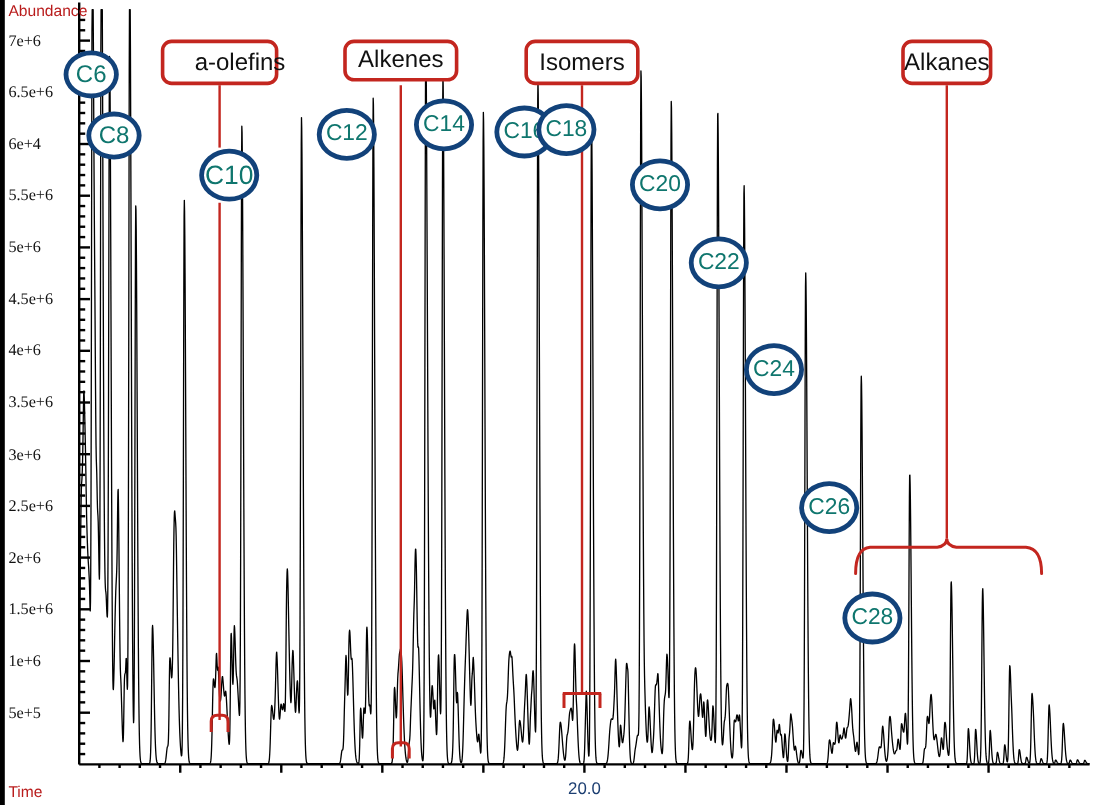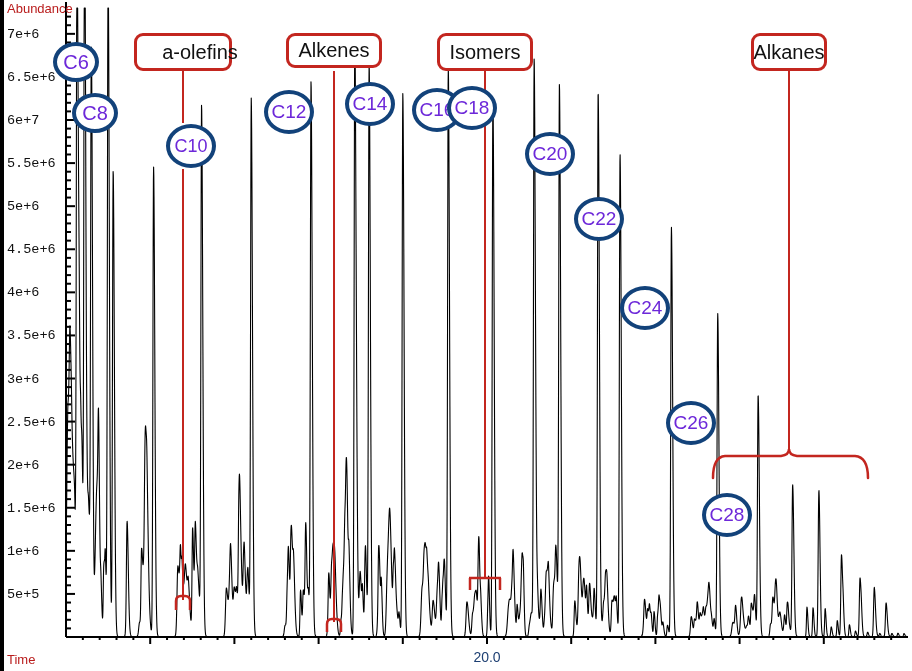--- a/index.html
+++ b/index.html
@@ -38,21 +38,21 @@
   #y-axis-title { left: 7px; top: 1px; }
   #x-axis-title { left: 7px; top: 652px; }
 
   .ytick-label {
     position: absolute;
     font-size: 13.5px;
     color: #111111;
     text-align: left;
     white-space: nowrap;
     transform: translateY(-50%);
-    font-family: Liberation Mono, monospace;
+    font-family: Liberation Serif, serif;
   }
   .xtick-label {
     position: absolute;
     font-size: 14px;
     color: #1d3f72;
     white-space: nowrap;
     transform: translateX(-50%);
     font-family: "Liberation Sans", "DejaVu Sans", sans-serif;
   }
 
@@ -74,21 +74,21 @@
     white-space: nowrap;
   }
 
   
   .cmarker {
     position: absolute;
     box-sizing: border-box;
     border: 4px solid #12427a;
     background: #ffffff;
     border-radius: 50%;
-    color: #6d28d9;
+    color: #0f766e;
     font-size: 20px;
     display: flex;
     align-items: center;
     justify-content: center;
     transform: translate(-50%, -50%);
     font-family: "Liberation Sans", "DejaVu Sans", sans-serif;
     white-space: nowrap;
     text-align: center;
   }
 </style>
@@ -241,36 +241,36 @@
         <path d="M713,478 Q713,457 725,456 L781,456 Q789,455 789,449 Q789,455 797,456 L855,456 Q868,457 868,478" fill="none" stroke="#c3261f" stroke-width="2.5" stroke-linecap="round"></path>
       </g>
   </svg>
 
   <div class="axis-title" id="y-axis-title">Abundance</div>
   <div class="axis-title" id="x-axis-title">Time</div>
 
   <div id="overlay">
       <div class="ytick-label" style="left: 7px; top: 33.8493px;">7e+6</div>
       <div class="ytick-label" style="left: 7px; top: 76.9315px;">6.5e+6</div>
-      <div class="ytick-label" style="left: 7px; top: 120.014px;">6e+7</div>
+      <div class="ytick-label" style="left: 7px; top: 120.014px;">6e+4</div>
       <div class="ytick-label" style="left: 7px; top: 163.096px;">5.5e+6</div>
       <div class="ytick-label" style="left: 7px; top: 206.178px;">5e+6</div>
       <div class="ytick-label" style="left: 7px; top: 249.26px;">4.5e+6</div>
       <div class="ytick-label" style="left: 7px; top: 292.342px;">4e+6</div>
       <div class="ytick-label" style="left: 7px; top: 335.425px;">3.5e+6</div>
       <div class="ytick-label" style="left: 7px; top: 378.507px;">3e+6</div>
       <div class="ytick-label" style="left: 7px; top: 421.589px;">2.5e+6</div>
       <div class="ytick-label" style="left: 7px; top: 464.671px;">2e+6</div>
       <div class="ytick-label" style="left: 7px; top: 507.753px;">1.5e+6</div>
       <div class="ytick-label" style="left: 7px; top: 550.836px;">1e+6</div>
       <div class="ytick-label" style="left: 7px; top: 593.918px;">5e+5</div>
       <div class="xtick-label" style="left: 487px; top: 649px;">20.0</div>
       <div class="cmarker" style="left: 76px; top: 62px; width: 46px; height: 40px; font-size: 20px;">C6</div>
       <div class="cmarker" style="left: 95px; top: 113px; width: 46px; height: 40px; font-size: 20px;">C8</div>
-      <div class="cmarker" style="left: 191px; top: 146px; width: 50px; height: 44px; font-size: 18px;">C10</div>
+      <div class="cmarker" style="left: 191px; top: 146px; width: 50px; height: 44px; font-size: 22px;">C10</div>
       <div class="cmarker" style="left: 289px; top: 112px; width: 50px; height: 44px; font-size: 19px;">C12</div>
       <div class="cmarker" style="left: 370px; top: 104px; width: 50px; height: 44px; font-size: 19px;">C14</div>
       <div class="cmarker" style="left: 437px; top: 110px; width: 50px; height: 44px; font-size: 19px;">C16</div>
       <div class="cmarker" style="left: 472px; top: 108px; width: 50px; height: 44px; font-size: 19px;">C18</div>
       <div class="cmarker" style="left: 550px; top: 154px; width: 50px; height: 44px; font-size: 19px;">C20</div>
       <div class="cmarker" style="left: 599px; top: 219px; width: 50px; height: 44px; font-size: 19px;">C22</div>
       <div class="cmarker" style="left: 645px; top: 308px; width: 50px; height: 44px; font-size: 19px;">C24</div>
       <div class="cmarker" style="left: 691px; top: 423px; width: 50px; height: 44px; font-size: 19px;">C26</div>
       <div class="cmarker" style="left: 727px; top: 515px; width: 50px; height: 44px; font-size: 19px;">C28</div>
       <div class="callout" style="left: 183px; top: 33px; width: 98px; height: 38px; padding-left: 44px;">a-olefins</div>

